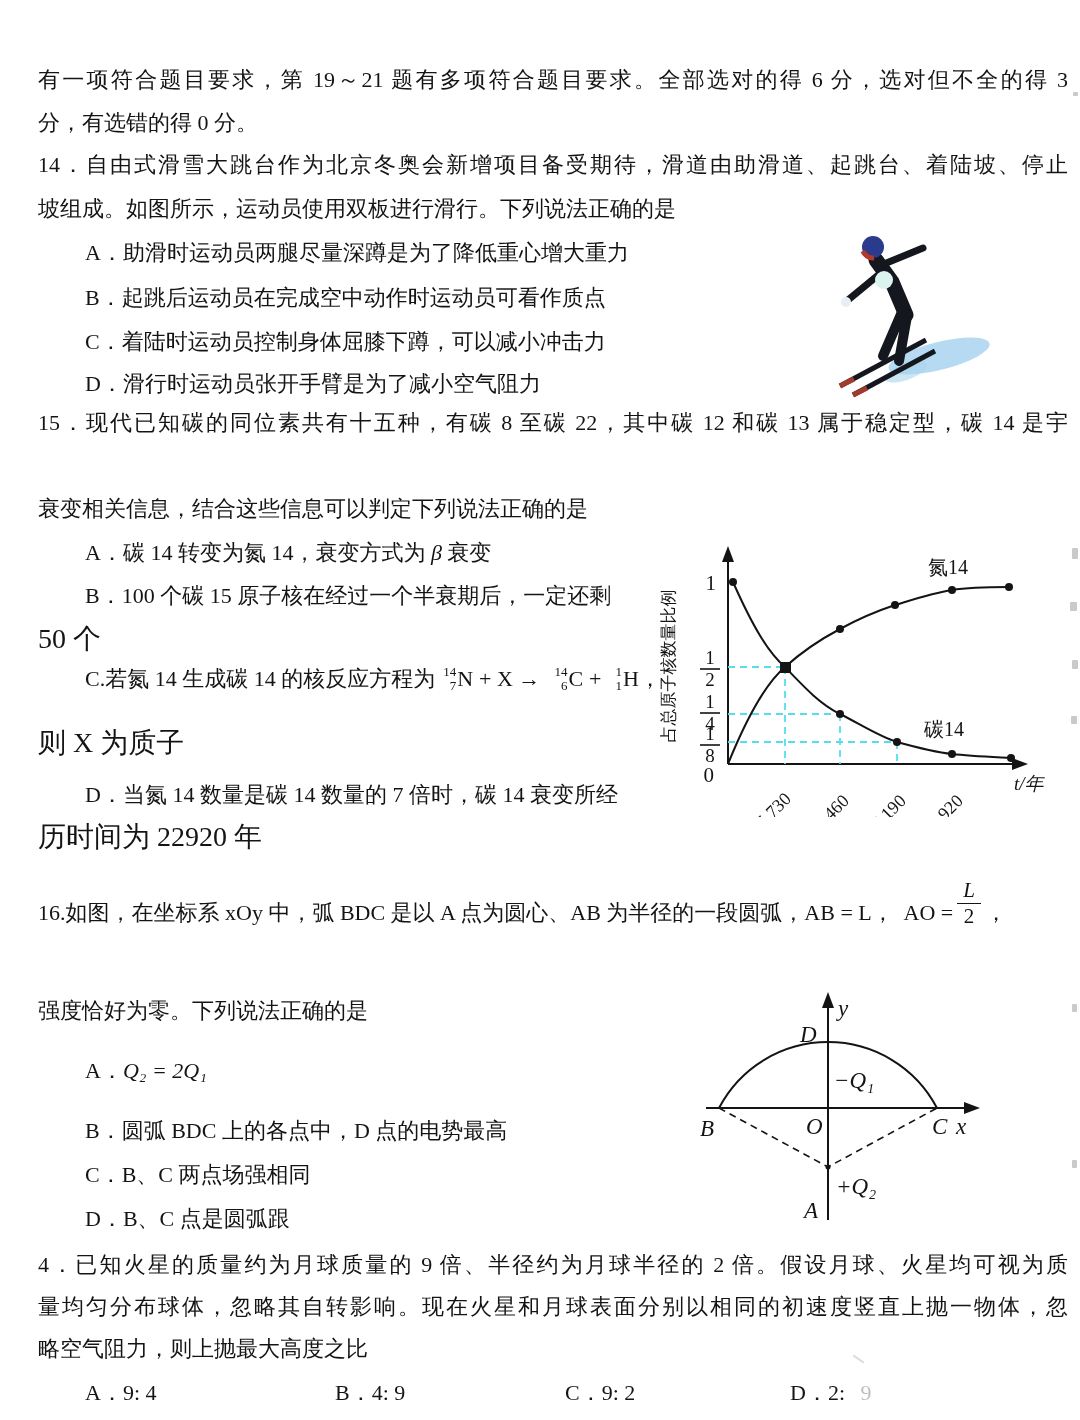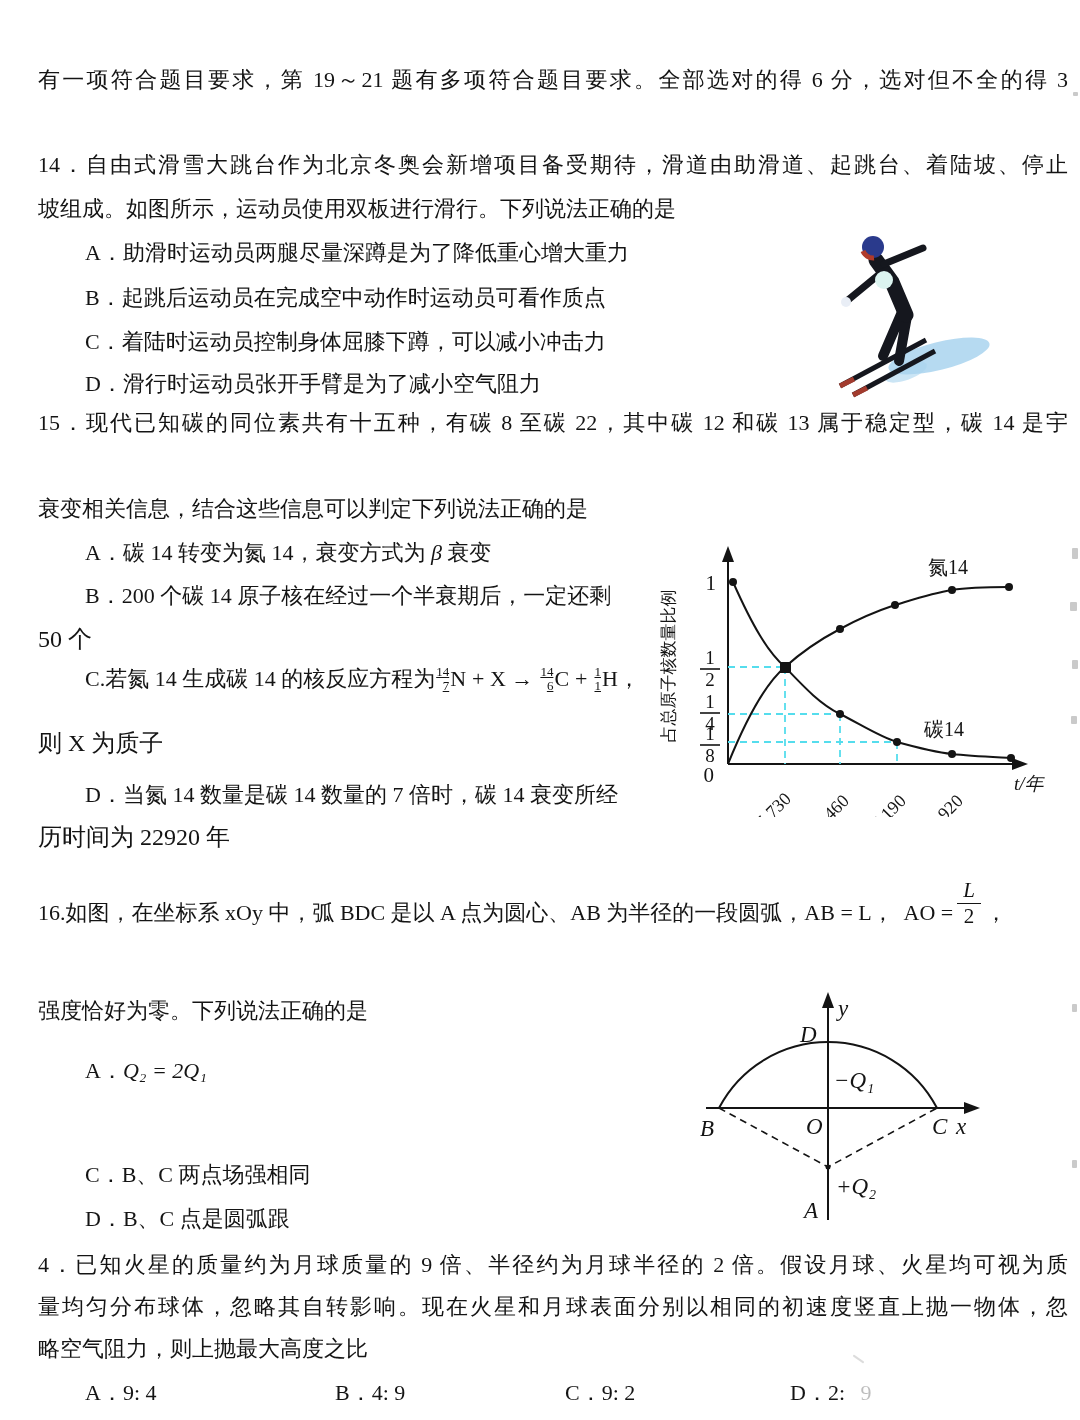--- a/index.html
+++ b/index.html
@@ -4,39 +4,40 @@
 <style>
   html,body{margin:0;padding:0;background:#e8e8e8;}
   #page{
     position:relative;width:1080px;height:1420px;background:#ffffff;
     font-family:"Liberation Serif","DejaVu Serif","DejaVu Sans",serif;
     color:#141414;overflow:hidden;margin:0 auto;
   }
   .tline{position:absolute;left:38px;width:1030px;font-size:22px;line-height:30px;white-space:nowrap;}
   .just{white-space:normal;text-align:justify;text-align-last:justify;}
   .opt{position:absolute;left:85px;font-size:22px;line-height:30px;white-space:nowrap;text-align:center;}
-  .wrapline{position:absolute;left:38px;font-size:24px;line-height:30px;white-space:nowrap;}
+  .wrapline{position:absolute;left:38px;font-size:28px;line-height:30px;white-space:nowrap;}
   .math{font-style:italic;}
-  .presub{display:inline-flex;flex-direction:column;align-items:flex-end;font-size:13px;line-height:1.05;vertical-align:-6px;margin-left:1px;font-style:normal;text-decoration:underline;}
+  .presub{display:inline-flex;flex-direction:column;align-items:flex-end;font-size:13px;line-height:1.05;vertical-align:-6px;margin-left:8px;font-style:normal;}
   .eqsym{font-size:22px;margin-left:1px;}
   .eqmid{margin:0 6px;}
   .flexline{position:absolute;left:38px;width:1030px;display:flex;align-items:flex-end;font-size:22px;}
   .bigfrac{display:inline-flex;flex-direction:column;align-items:center;font-size:21px;line-height:1.1;margin:0 4px;font-style:italic;}
   .bigfrac .num{border-bottom:1.5px solid #141414;padding:0 6px 1px 6px;}
   .bigfrac .den{padding-top:1px;font-style:normal;}
   .edge{position:absolute;background:#8a8a8a;opacity:.45;border-radius:1px;}
   .faint{opacity:.28;}
   svg text{font-family:"Liberation Serif","DejaVu Serif","DejaVu Sans",serif;fill:#141414;}
 </style>
 </head>
 <body>
 
 <div id="page">
 
   <div class="tline just" style="top:65px">有一项符合题目要求，第 19～21 题有多项符合题目要求。全部选对的得 6 分，选对但不全的得 3</div>
+  <div class="tline" style="top:108px">分，有选错的得 0 分。</div>
 
   <div class="tline just" style="top:150px">14．自由式滑雪大跳台作为北京冬奥会新增项目备受期待，滑道由助滑道、起跳台、着陆坡、停止</div>
   <div class="tline" style="top:194px">坡组成。如图所示，运动员使用双板进行滑行。下列说法正确的是</div>
 
   <div class="opt" style="top:238px">
     <span>A．</span><span>助滑时运动员两腿尽量深蹲是为了降低重心增大重力</span>
   </div>
   <div class="opt" style="top:283px">
     <span>B．</span><span>起跳后运动员在完成空中动作时运动员可看作质点</span>
   </div>
@@ -64,21 +65,21 @@
     <path d="M37,31 a11,11 0 0 0 11,7" stroke="#b03a2a" stroke-width="5" fill="none"></path>
   </svg>
 
   <div class="tline just" style="top:408px">15．现代已知碳的同位素共有十五种，有碳 8 至碳 22，其中碳 12 和碳 13 属于稳定型，碳 14 是宇</div>
   <div class="tline" style="top:494px">衰变相关信息，结合这些信息可以判定下列说法正确的是</div>
 
   <div class="opt" style="top:538px">
     <span>A．</span><span>碳 14 转变为氮 14，衰变方式为 </span><span class="math">β</span><span> 衰变</span>
   </div>
   <div class="opt" style="top:581px">
-    <span>B．</span><span>200 个碳 14 原子核在经过一个半衰期后，一定还剩</span>
+    <span>B．</span><span>100 个碳 15 原子核在经过一个半衰期后，一定还剩</span>
   </div>
   <div class="wrapline" style="top:624px">50 个</div>
 
   <div class="opt" style="top:664px;display:flex;align-items:center">
     <span>C.</span>
     <span>若氮 14 生成碳 14 的核反应方程为</span>
     <span class="presub">
         <span>14</span>
         <span>7</span>
       </span>
@@ -176,20 +177,23 @@
       <span class="num">L</span>
       <span class="den">2</span>
     </span>
     <span>，</span>
   </div>
   <div class="tline" style="top:996px">强度恰好为零。下列说法正确的是</div>
 
   <div class="opt" style="top:1056px">
     <span>A．</span><span class="math">Q₂ = 2Q₁</span>
   </div>
+  <div class="opt" style="top:1116px">
+    <span>B．</span><span>圆弧 BDC 上的各点中，D 点的电势最高</span>
+  </div>
   <div class="opt" style="top:1160px">
     <span>C．</span><span>B、C 两点场强相同</span>
   </div>
   <div class="opt" style="top:1204px">
     <span>D．</span><span>B、C 点是圆弧跟</span>
   </div>
 
   <svg style="position:absolute;left:692px;top:986px" width="300" height="256" viewBox="0 0 300 256">
     <line x1="136" y1="14" x2="136" y2="234" stroke="#141414" stroke-width="2"></line>
     <line x1="14" y1="122" x2="280" y2="122" stroke="#141414" stroke-width="2"></line>

